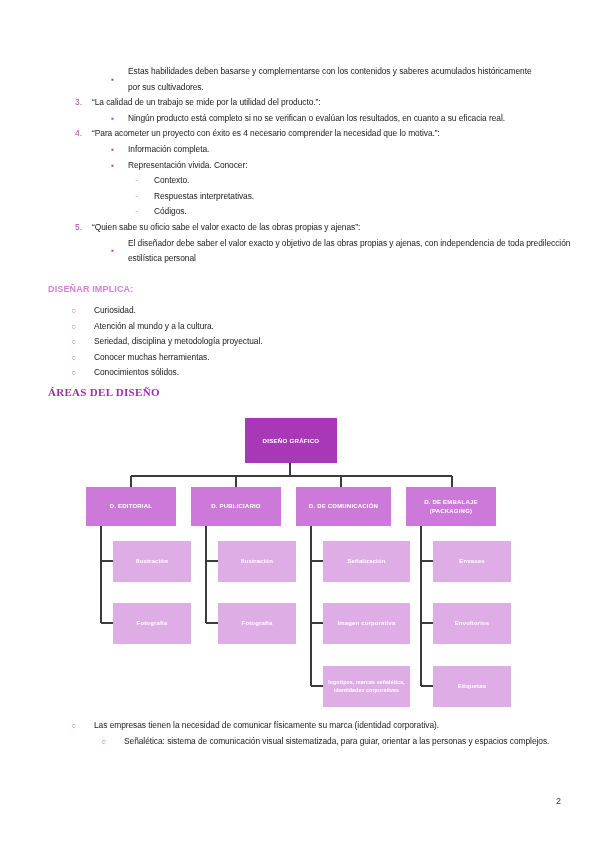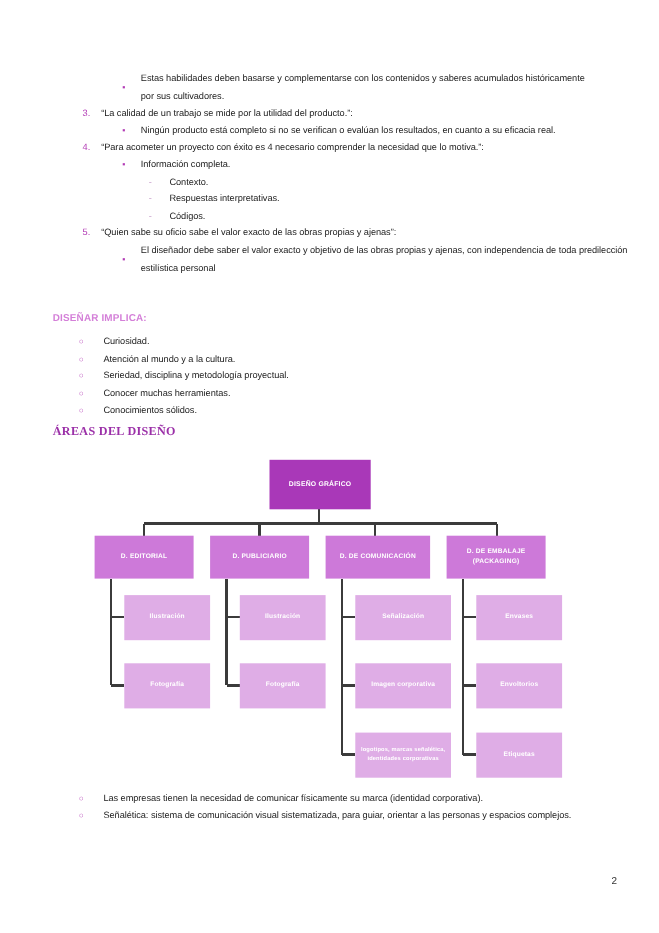--- a/index.html
+++ b/index.html
@@ -125,20 +125,24 @@
       <span class="body">Ningún producto está completo si no se verifican o evalúan los resultados, en cuanto a su eficacia real.</span>
     </div>
     <div class="line lvl-num" style="padding-right:54px;">
       <span class="marker">4.</span>
       <span class="body">“Para acometer un proyecto con éxito es 4 necesario comprender la necesidad que lo motiva.”:</span>
     </div>
     <div class="line lvl-sq">
       <span class="marker sq"></span>
       <span class="body">Información completa.</span>
     </div>
+    <div class="line lvl-sq">
+      <span class="marker sq"></span>
+      <span class="body">Representación vivida. Conocer:</span>
+    </div>
     <div class="line lvl-dash">
       <span class="marker dsh"></span>
       <span class="body">Contexto.</span>
     </div>
     <div class="line lvl-dash">
       <span class="marker dsh"></span>
       <span class="body">Respuestas interpretativas.</span>
     </div>
     <div class="line lvl-dash">
       <span class="marker dsh"></span>
@@ -271,21 +275,21 @@
     <div class="node node-leaf" style="left:433px; top:258px; width:78px; height:41px;">
       <span>Etiquetas</span>
     </div>
   </div>
 
   <div class="txt-block" style="top:718px;">
     <div class="line lvl-circ" style="padding-right:50px;">
       <span class="marker cir"></span>
       <span class="body">Las empresas tienen la necesidad de comunicar físicamente su marca (identidad corporativa).</span>
     </div>
-    <div class="line lvl-circ" style="padding-right:28px;">
+    <div class="line lvl-circ" style="padding-right:28px;margin-left:30px;">
       <span class="marker cir"></span>
       <span class="body">Señalética: sistema de comunicación visual sistematizada, para guiar, orientar a las personas y espacios complejos.</span>
     </div>
   </div>
 
   <div class="pagenum">2</div>
 
 </div>
 
 </body></html>

